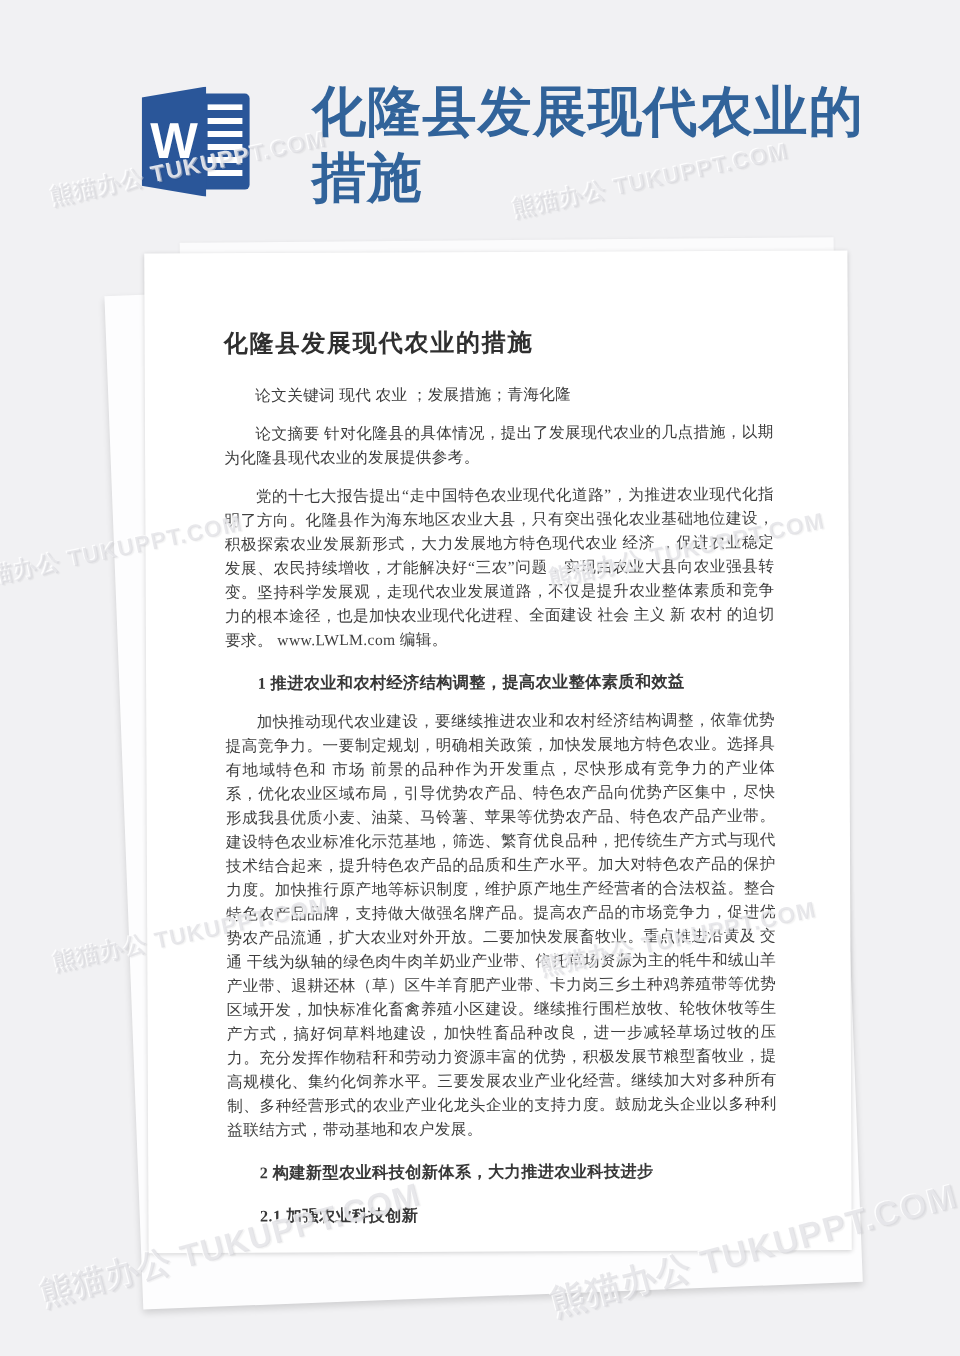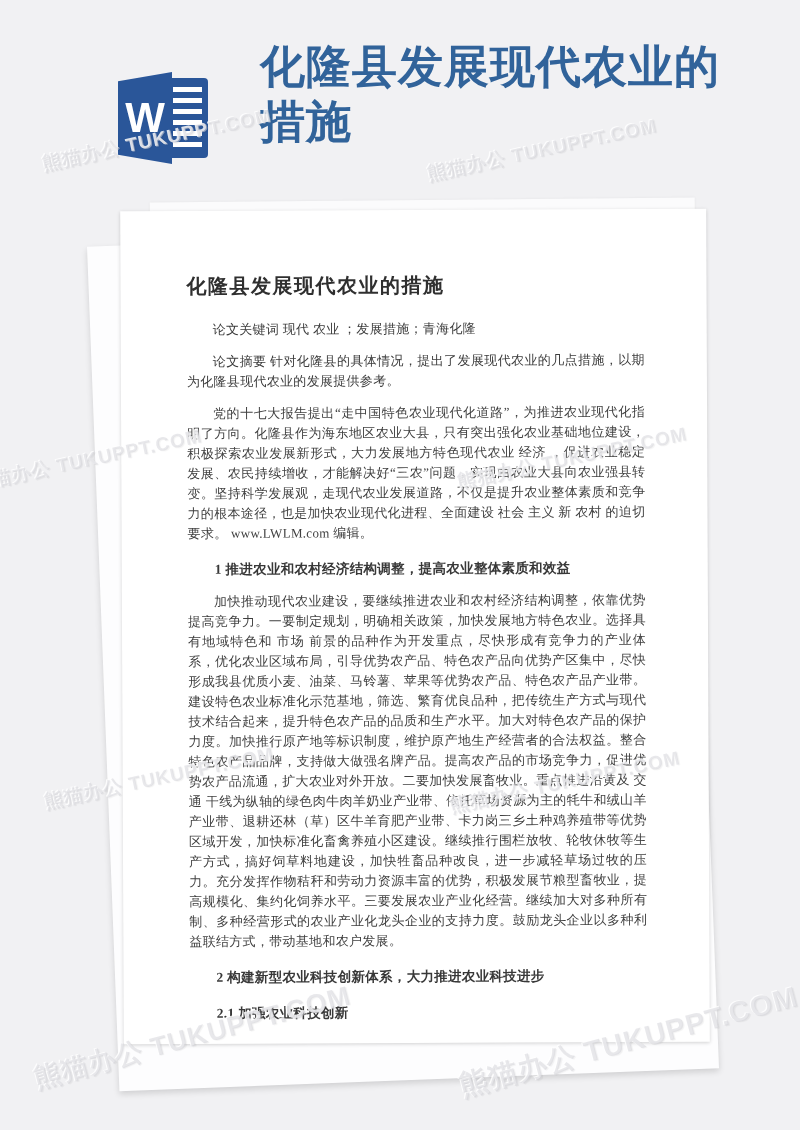--- a/index.html
+++ b/index.html
@@ -28,21 +28,21 @@
     position:absolute;left:0;top:0;width:54px;height:92px;
     background:#2a5699;
     clip-path:polygon(0 10%,100% 0,100% 100%,0 90%);
     display:flex;align-items:center;justify-content:center;
   }
   .word-icon .flap span{
     color:#fff;font-family:"Liberation Sans","DejaVu Sans",sans-serif;
     font-weight:bold;font-size:42px;line-height:1;
   }
   .page-title{
-    position:absolute;left:260px;top:40px;width:470px;
+    position:absolute;left:260px;top:66px;width:470px;
     color:#31639a;font-weight:bold;font-size:45px;line-height:55px;
     letter-spacing:1px;
   }
   .page-title .tl{display:block;}
 
   
   .sheet-sliver{
     position:absolute;left:150px;top:200px;width:545px;height:70px;
     background:#fbfbfc;transform:rotate(-0.5deg);
     box-shadow:0 0 3px rgba(0,0,0,0.06);

